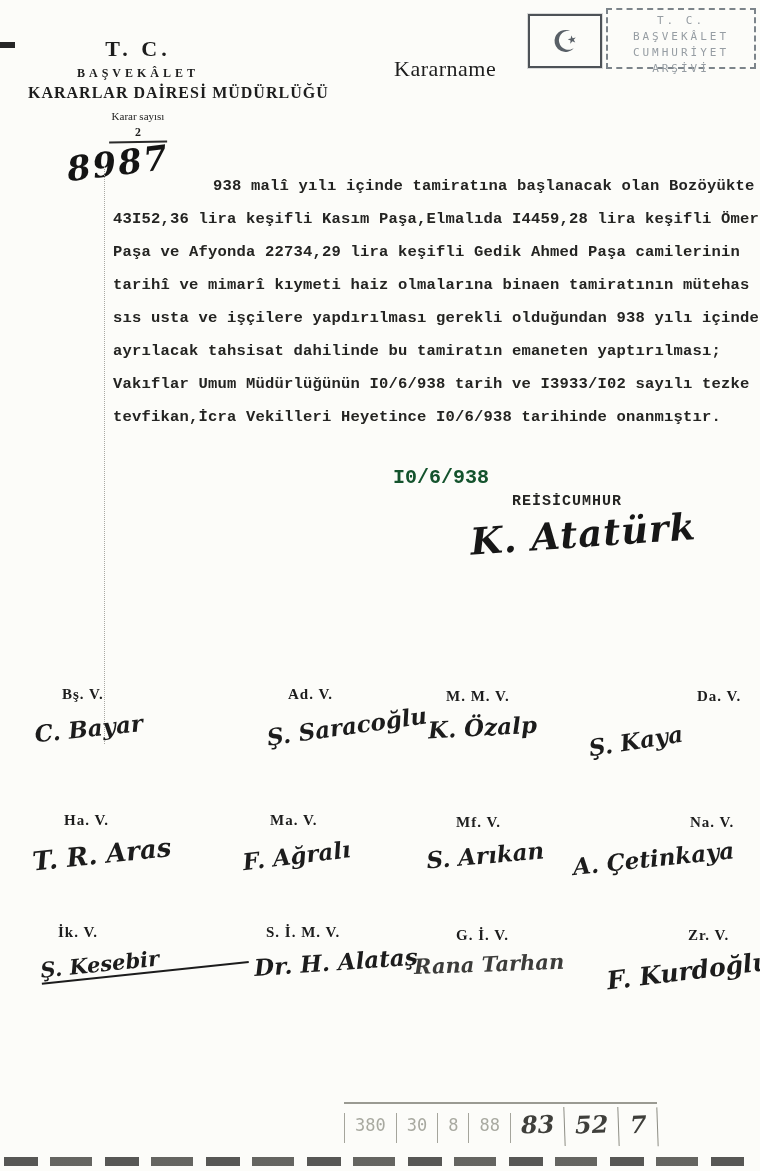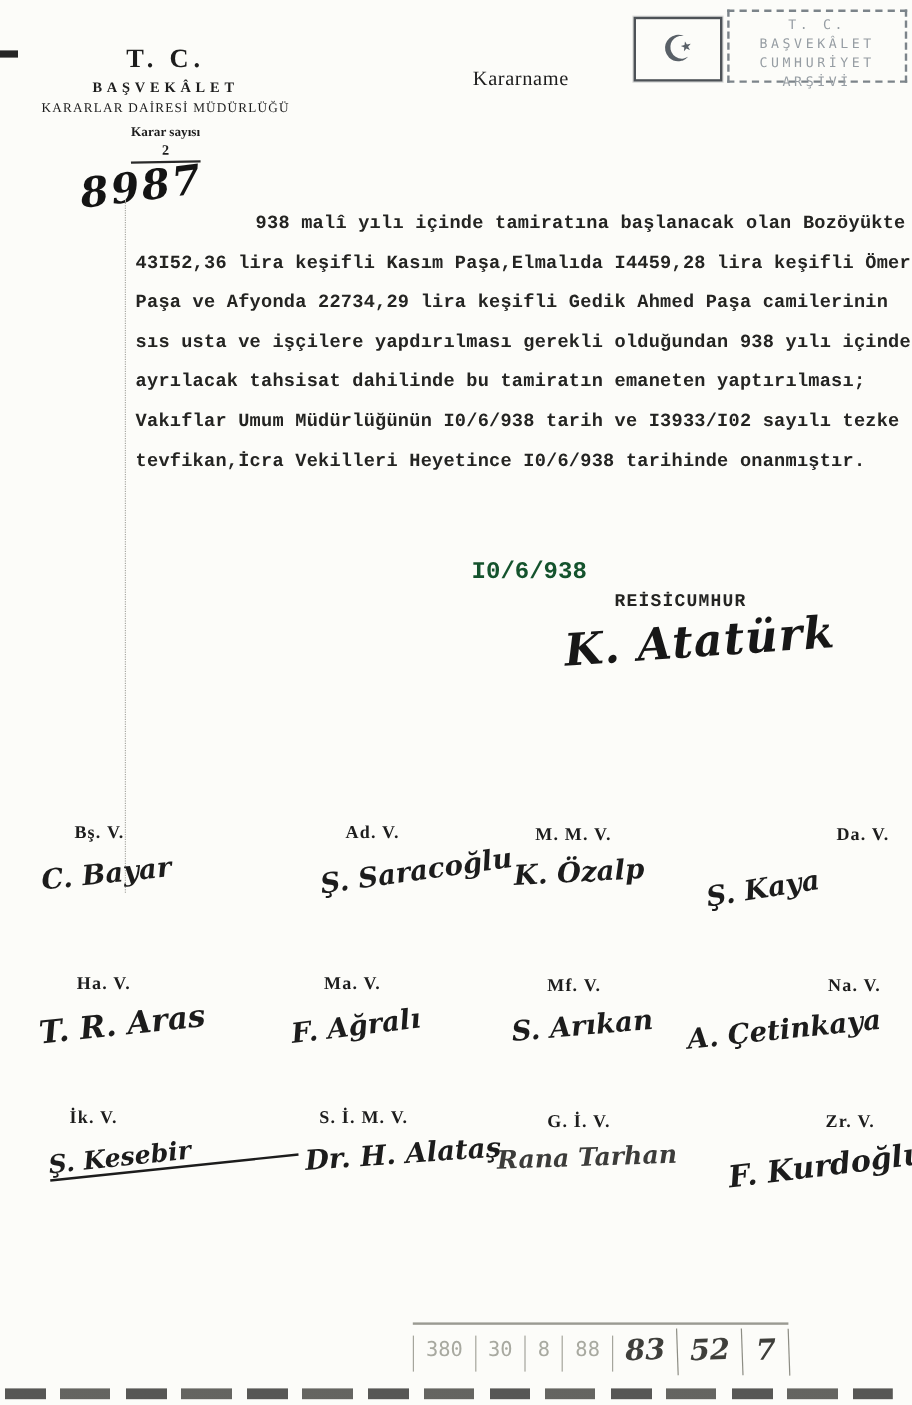--- a/index.html
+++ b/index.html
@@ -5,30 +5,30 @@
   html,body{margin:0;padding:0;background:#e8e8e4;}
   .page{
     position:relative; width:760px; height:1171px; margin:0 auto;
     background:#fcfcf9; overflow:hidden;
     font-family:"Liberation Serif", serif; color:#1d1d1d;
   }
   
   .hdr{position:absolute; left:28px; top:36px; width:220px; text-align:center;}
   .hdr-tc{font-size:22px; font-weight:bold; letter-spacing:4px;}
   .hdr-l2{font-size:12px; font-weight:bold; letter-spacing:4px; margin-top:4px;}
-  .hdr-l3{font-size:11px; font-weight:normal; letter-spacing:1px; margin-top:3px; white-space:nowrap;}
-  .hdr-ks{font-size:11px; font-weight:bold; margin-top:8px;}
+  .hdr-l3{font-size:16px; font-weight:bold; letter-spacing:1px; margin-top:3px; white-space:nowrap;}
+  .hdr-ks{font-size:11px; font-weight:normal; margin-top:8px;}
   .hdr-no{font-size:12px; font-weight:bold; display:inline-block; border-bottom:2px solid #2a2a2a; padding:0 26px 1px 26px; transform:rotate(-1deg);}
   .hdr-hand{
     font-family:"DejaVu Serif", serif; font-style:italic; font-weight:bold;
     font-size:34px; transform:rotate(-7deg); margin-top:0px; margin-left:-40px;
     color:#141414; letter-spacing:2px;
   }
   
-  .kararname{position:absolute; left:394px; top:56px; font-size:17px; letter-spacing:0.5px;}
+  .kararname{position:absolute; left:394px; top:56px; font-size:22px; letter-spacing:0.5px;}
   
   .stamp{position:absolute; left:528px; top:8px; display:flex; align-items:stretch;}
   .stamp-flag{
     width:70px; height:50px; margin-top:6px; border:2px solid #4d5257;
     display:flex; align-items:center; justify-content:center;
     box-shadow:0 0 0 1px rgba(80,85,90,.2);
   }
   .stamp-flag .cres{font-family:"DejaVu Sans", sans-serif; font-size:30px; color:#596067; transform:rotate(-12deg);}
   .stamp-text{
     width:146px; height:54px; border:2px dashed #7c848a; margin-left:4px;
@@ -119,20 +119,21 @@
       <div>CUMHURİYET ARŞİVİ</div>
     </div>
   </div>
 
   <div class="vline"></div>
 
   <div class="body-text">
     <div class="line">938 malî yılı içinde tamiratına başlanacak olan Bozöyükte</div>
     <div class="line">43I52,36 lira keşifli Kasım Paşa,Elmalıda I4459,28 lira keşifli Ömer</div>
     <div class="line">Paşa ve Afyonda 22734,29 lira keşifli Gedik Ahmed Paşa camilerinin</div>
+    <div class="line">tarihî ve mimarî kıymeti haiz olmalarına binaen tamiratının mütehas</div>
     <div class="line">sıs usta ve işçilere yapdırılması gerekli olduğundan 938 yılı içinde</div>
     <div class="line">ayrılacak tahsisat dahilinde bu tamiratın emaneten yaptırılması;</div>
     <div class="line">Vakıflar Umum Müdürlüğünün I0/6/938 tarih ve I3933/I02 sayılı tezke</div>
     <div class="line">tevfikan,İcra Vekilleri Heyetince I0/6/938 tarihinde onanmıştır.</div>
   </div>
 
   <div class="dateline">I0/6/938</div>
   <div class="rc-title">REİSİCUMHUR</div>
   <div class="rc-sig">K. Atatürk</div>
 

